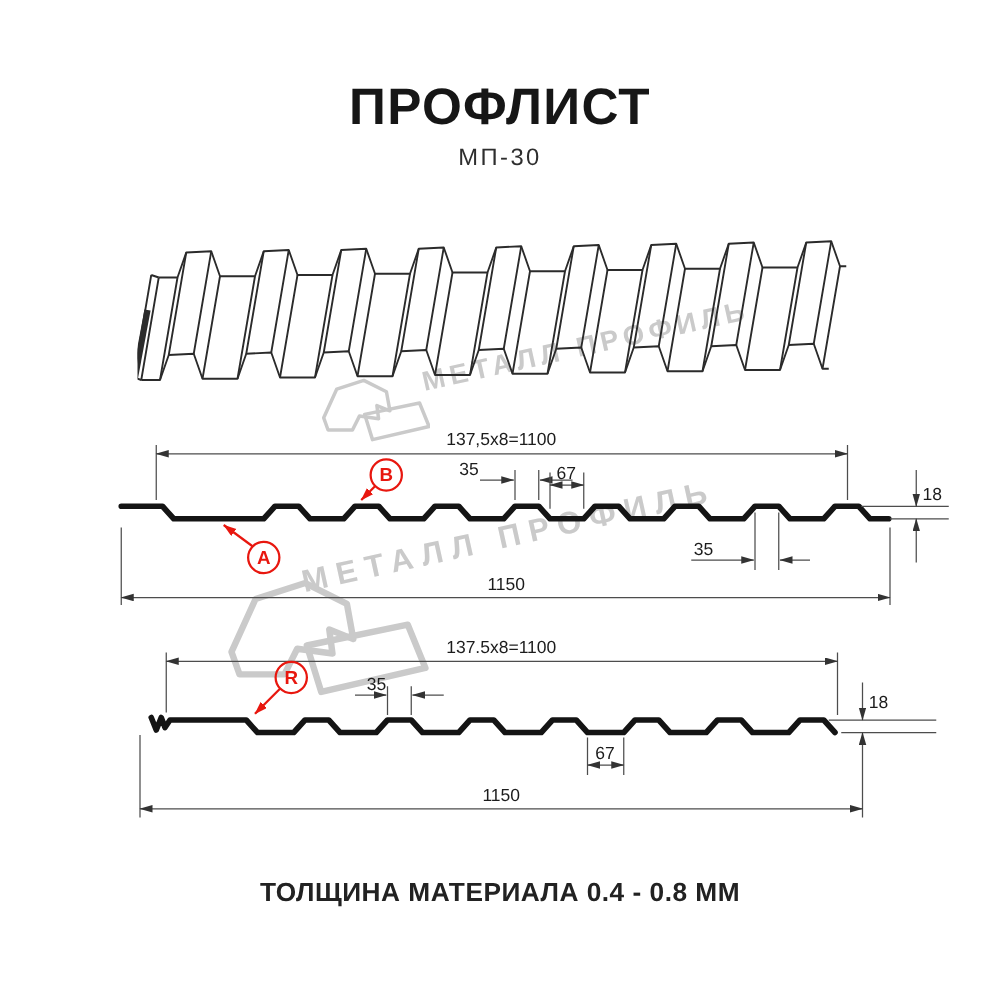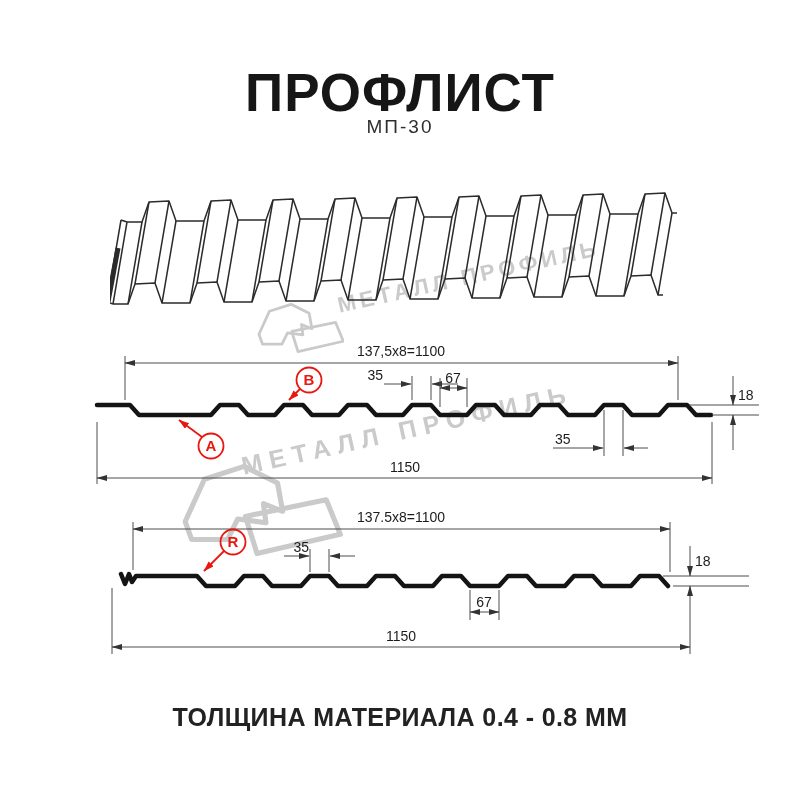--- a/index.html
+++ b/index.html
@@ -1,23 +1,23 @@
 <!DOCTYPE html>
 <html><head>
 <meta charset="utf-8">
 <style>
   html,body{margin:0;padding:0;}
   body{width:800px;height:800px;position:relative;background:#ffffff;overflow:hidden;
        font-family:"Liberation Sans",sans-serif;}
   .abs{position:absolute;}
-  .title{left:0;right:0;top:62px;text-align:center;font-size:53px;font-weight:800;
+  .title{left:0;right:0;top:62px;text-align:center;font-size:41px;font-weight:800;
          letter-spacing:1px;color:#161616;}
   .subtitle{left:0;right:0;top:116px;text-align:center;font-size:19px;font-weight:500;
             letter-spacing:2px;color:#2e2e2e;}
-  .footer{left:0;right:0;top:703px;text-align:center;font-size:25px;font-weight:700;
+  .footer{left:0;right:0;top:703px;text-align:center;font-size:21px;font-weight:700;
           letter-spacing:.4px;color:#222222;}
   .wm-text{position:absolute;font-weight:700;color:#cacaca;white-space:nowrap;
            transform-origin:0 50%;transform:rotate(-12.5deg);z-index:1;}
   #wm1{left:338px;top:293px;font-size:22px;letter-spacing:4px;}
   #wm2{left:242px;top:452px;font-size:25px;letter-spacing:7px;}
   .wm-logo{position:absolute;z-index:1;}
   .wm-logo path{fill:none;stroke:#cacaca;stroke-width:4;stroke-linejoin:round;}
   svg.draw{position:absolute;z-index:2;}
   .thin{stroke:#4d4d4d;stroke-width:1;fill:none;}
   .prof{stroke:#141414;stroke-width:4.5;fill:none;stroke-linejoin:round;stroke-linecap:round;}

